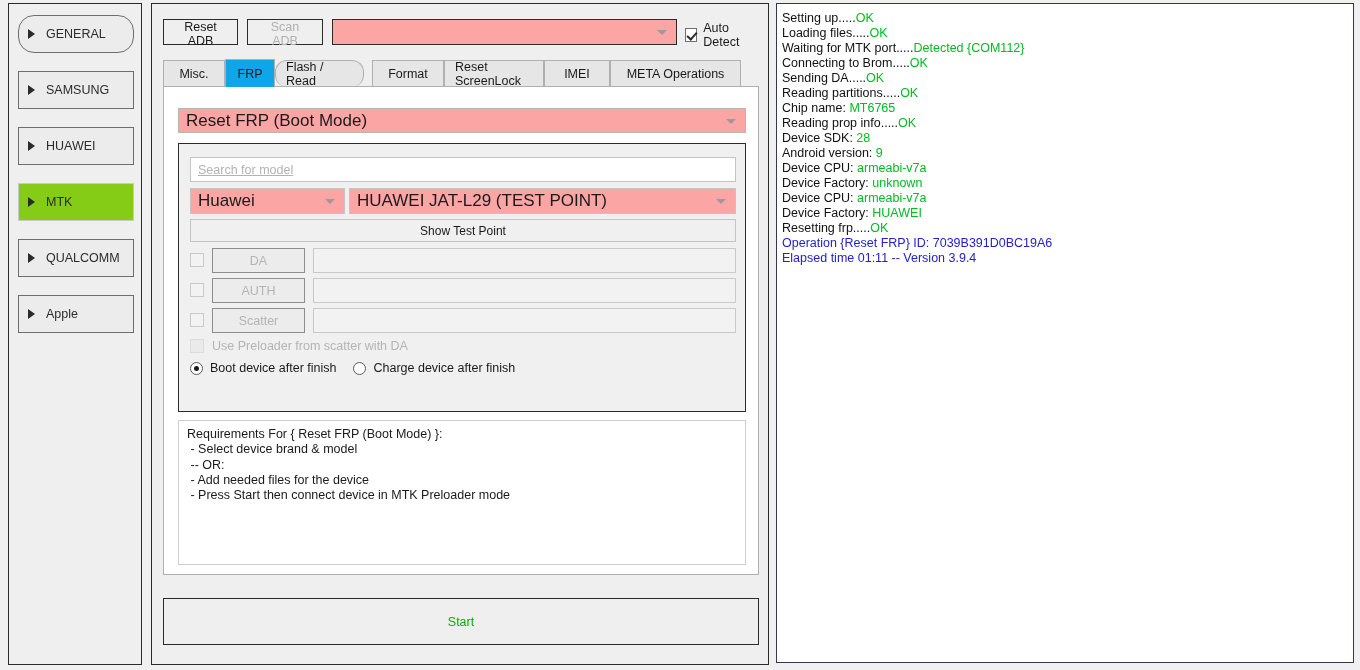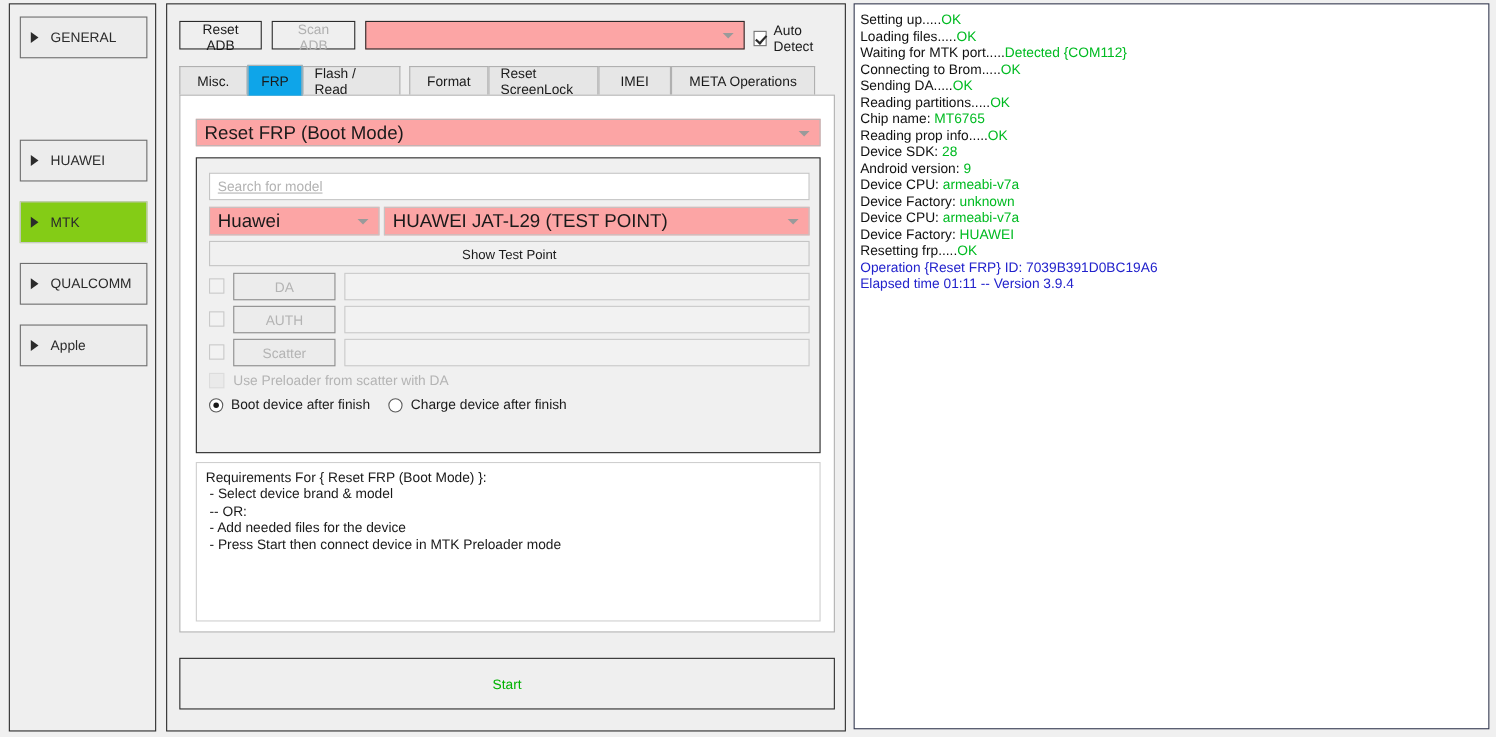--- a/index.html
+++ b/index.html
@@ -237,23 +237,27 @@
   }
   .g { color: #00bb22; }
   .b { color: #2222cc; }
 </style>
 </head>
 <body>
 
 <div class="root">
 
   <div class="sidebar" id="sidebar">
-      <div class="side-btn" style="top: 11px;">
+      <div class="side-btn" style="top: 11px; border-radius: 16px;">
         <span class="tri"></span>
         <span>GENERAL</span>
+      </div>
+      <div class="side-btn" style="top: 67px;">
+        <span class="tri"></span>
+        <span>SAMSUNG</span>
       </div>
       <div class="side-btn" style="top: 123px;">
         <span class="tri"></span>
         <span>HUAWEI</span>
       </div>
       <div class="side-btn selected" style="top: 179px;">
         <span class="tri"></span>
         <span>MTK</span>
       </div>
       <div class="side-btn" style="top: 235px;">
@@ -281,21 +285,21 @@
       </div>
     </div>
 
     <div class="tabstrip" id="tabstrip">
         <div class="tab" style="left: 0px; width: 62px;">
           <span>Misc.</span>
         </div>
         <div class="tab active" style="left: 62px; width: 50px;">
           <span>FRP</span>
         </div>
-        <div class="tab" style="left: 112px; width: 89px;">
+        <div class="tab" style="left: 112px; width: 89px; border-radius: 12px;">
           <span>Flash / Read</span>
         </div>
         <div class="tab" style="left: 209px; width: 72px;">
           <span>Format</span>
         </div>
         <div class="tab" style="left: 281px; width: 100px;">
           <span>Reset ScreenLock</span>
         </div>
         <div class="tab" style="left: 381px; width: 66px;">
           <span>IMEI</span>

